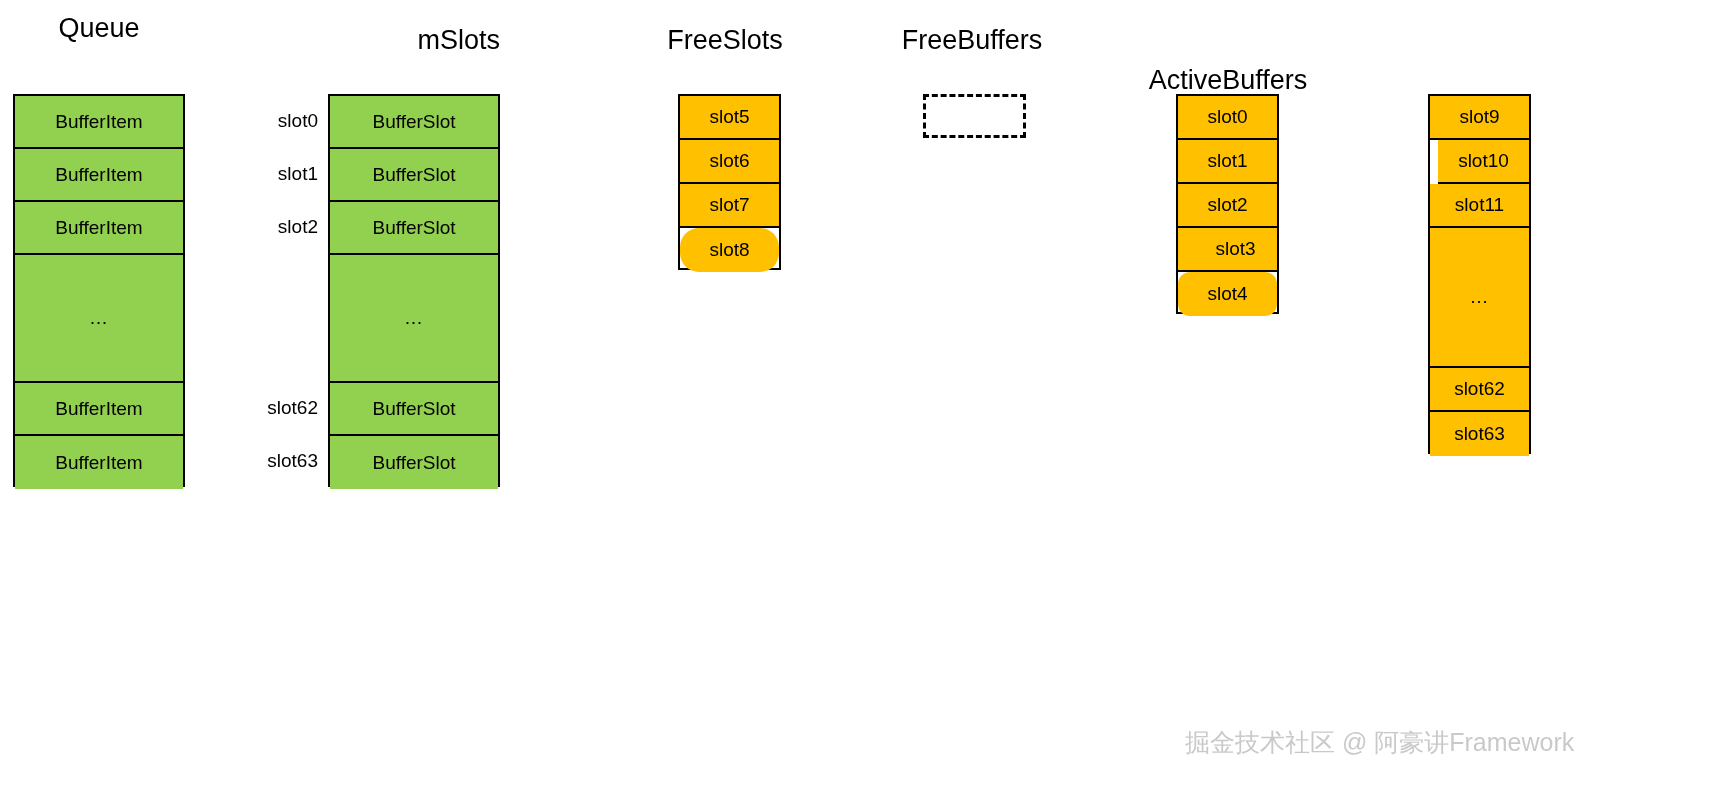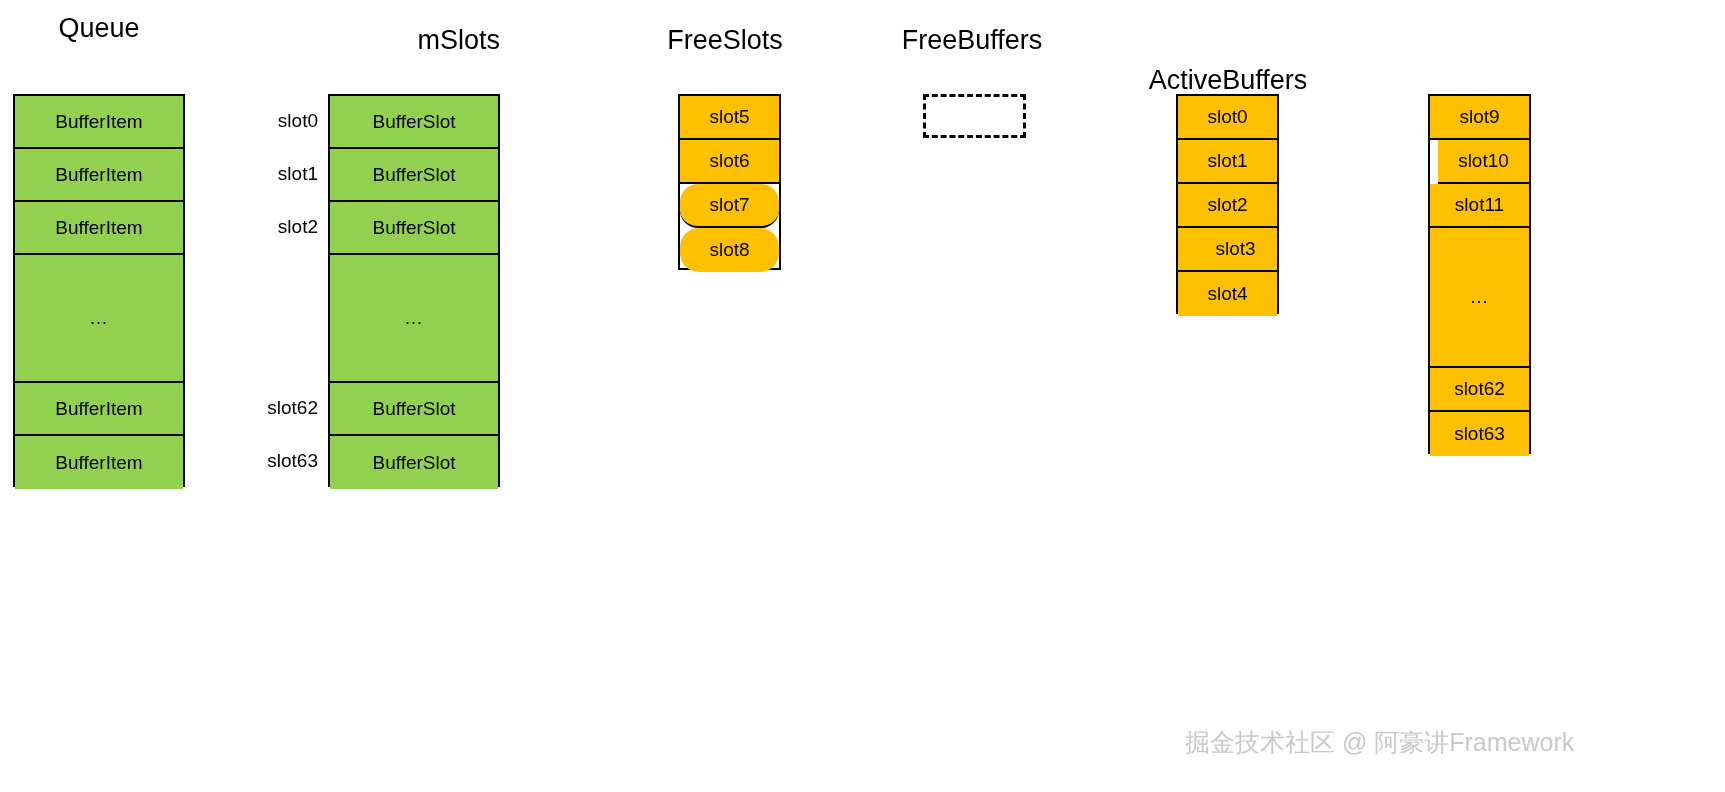--- a/index.html
+++ b/index.html
@@ -111,32 +111,32 @@
     </div>
     <div class="slot-label" style="left: 248px; width: 70px; top: 109.5px;">slot0</div>
     <div class="slot-label" style="left: 248px; width: 70px; top: 162.5px;">slot1</div>
     <div class="slot-label" style="left: 248px; width: 70px; top: 215.5px;">slot2</div>
     <div class="slot-label" style="left: 248px; width: 70px; top: 396.5px;">slot62</div>
     <div class="slot-label" style="left: 248px; width: 70px; top: 449.5px;">slot63</div>
     <div class="col-title" style="left: 623px; top: 24px; width: 204px;">FreeSlots</div>
     <div class="stack" style="left: 678px; top: 94px; width: 103px; height: 176px;">
       <div class="cell orange" style="height: 44px; flex: 0 0 44px;">slot5</div>
       <div class="cell orange" style="height: 44px; flex: 0 0 44px;">slot6</div>
-      <div class="cell orange" style="height: 44px; flex: 0 0 44px; border-radius: 18px;">slot7</div>
+      <div class="cell orange" style="height: 44px; flex: 0 0 44px;">slot7</div>
       <div class="cell orange" style="height: 44px; flex: 0 0 44px; border-radius: 19px;">slot8</div>
     </div>
     <div class="col-title" style="left: 860px; top: 24px; width: 224px;">FreeBuffers</div>
     <div class="dashed-box" style="left: 923px; top: 94px; width: 103px; height: 44px;"></div>
     <div class="col-title" style="left: 1100px; top: 24px; width: 256px; margin-top: 40px;">ActiveBuffers</div>
     <div class="stack" style="left: 1176px; top: 94px; width: 103px; height: 220px;">
       <div class="cell orange" style="height: 44px; flex: 0 0 44px;">slot0</div>
       <div class="cell orange" style="height: 44px; flex: 0 0 44px;">slot1</div>
       <div class="cell orange" style="height: 44px; flex: 0 0 44px;">slot2</div>
       <div class="cell orange" style="height: 44px; flex: 0 0 44px; padding-left: 16px;">slot3</div>
-      <div class="cell orange" style="height: 44px; flex: 0 0 44px;">slot4</div>
+      <div class="cell orange" style="height: 44px; flex: 0 0 44px; border-radius: 12px;">slot4</div>
     </div>
     <div class="stack" style="left: 1428px; top: 94px; width: 103px; height: 360px;">
       <div class="cell orange" style="height: 44px; flex: 0 0 44px;">slot9</div>
       <div class="cell orange" style="height: 44px; flex: 0 0 44px; margin-left: 8px;">slot10</div>
       <div class="cell orange" style="height: 44px; flex: 0 0 44px;">slot11</div>
       <div class="cell orange ellipsis" style="height: 140px; flex: 0 0 140px;">…</div>
       <div class="cell orange" style="height: 44px; flex: 0 0 44px;">slot62</div>
       <div class="cell orange" style="height: 44px; flex: 0 0 44px;">slot63</div>
     </div>
   </div>

